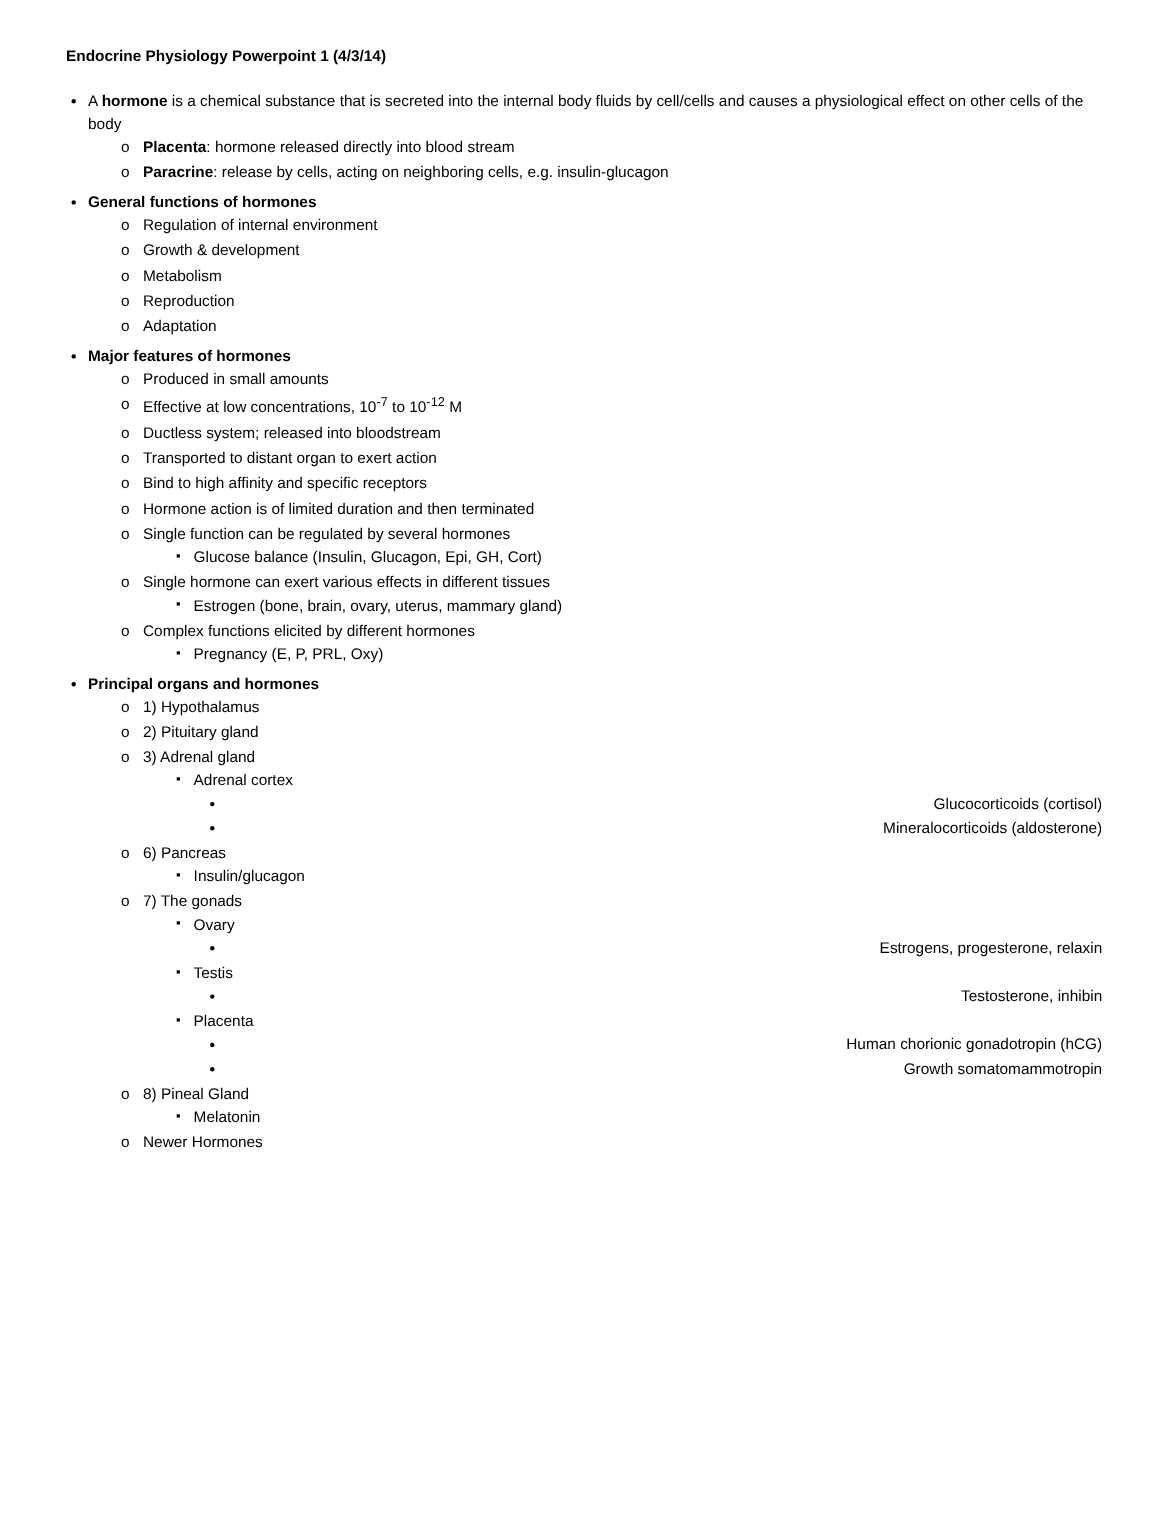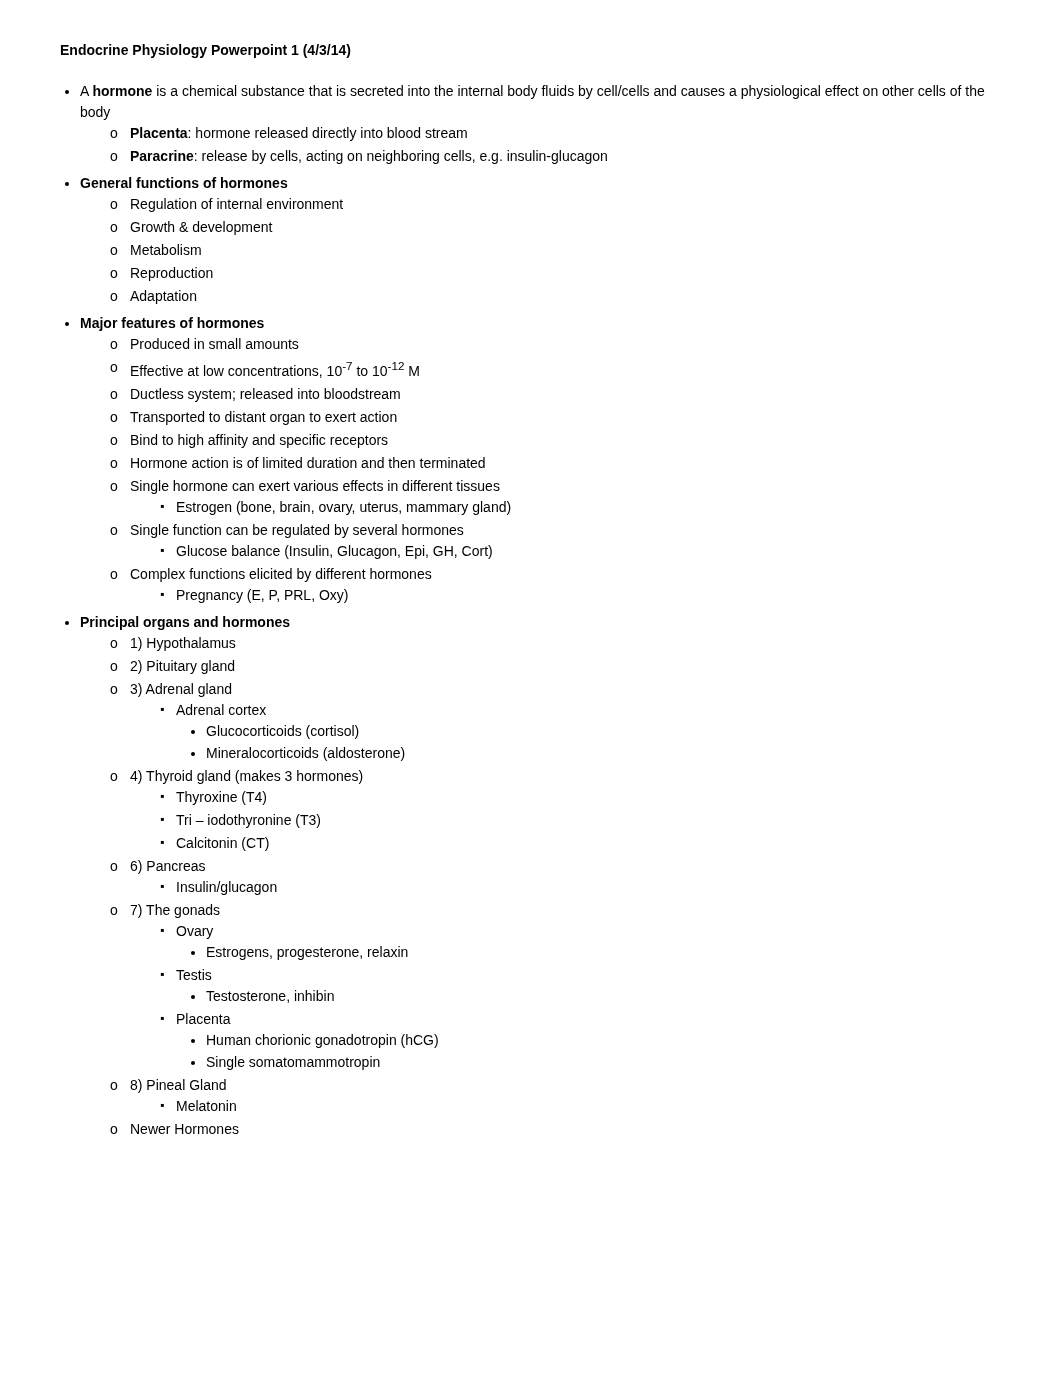--- a/index.html
+++ b/index.html
@@ -55,20 +55,21 @@
       left: 0;
       top: 0;
       font-size: 12px;
     }
     ul.level4 {
       list-style: disc;
       margin-left: 30px;
     }
     ul.level4 > li {
       margin-bottom: 1px;
+      text-align: right;
     }
     .section-title { font-weight: bold; }
   </style>
 </head>
 <body>
 
 <div class="page-title">Endocrine Physiology Powerpoint 1 (4/3/14)</div>
 
 <ul class="level1">
 
@@ -93,28 +94,28 @@
 
   <li>
     <span class="section-title">Major features of hormones</span>
     <ul class="level2">
       <li>Produced in small amounts</li>
       <li>Effective at low concentrations, 10<sup>-7</sup> to 10<sup>-12</sup> M</li>
       <li>Ductless system; released into bloodstream</li>
       <li>Transported to distant organ to exert action</li>
       <li>Bind to high affinity and specific receptors</li>
       <li>Hormone action is of limited duration and then terminated</li>
+      <li>Single function can be regulated by several hormones
+        <ul class="level3">
+          <li>Glucose balance (Insulin, Glucagon,  Epi, GH, Cort)</li>
+        </ul>
+      </li>
       <li>Single hormone can exert various effects in different tissues
         <ul class="level3">
           <li>Estrogen (bone, brain, ovary, uterus, mammary gland)</li>
-        </ul>
-      </li>
-      <li>Single function can be regulated by several hormones
-        <ul class="level3">
-          <li>Glucose balance (Insulin, Glucagon,  Epi, GH, Cort)</li>
         </ul>
       </li>
       <li>Complex functions elicited by different hormones
         <ul class="level3">
           <li>Pregnancy (E, P, PRL, Oxy)</li>
         </ul>
       </li>
     </ul>
   </li>
 
@@ -126,48 +127,41 @@
       <li>3) Adrenal gland
         <ul class="level3">
           <li>Adrenal cortex
             <ul class="level4">
               <li>Glucocorticoids (cortisol)</li>
               <li>Mineralocorticoids (aldosterone)</li>
             </ul>
           </li>
         </ul>
       </li>
-      <li>4) Thyroid gland (makes 3 hormones)
-        <ul class="level3">
-          <li>Thyroxine (T4)</li>
-          <li>Tri – iodothyronine (T3)</li>
-          <li>Calcitonin (CT)</li>
-        </ul>
-      </li>
       <li>6) Pancreas
         <ul class="level3">
           <li>Insulin/glucagon</li>
         </ul>
       </li>
       <li>7) The gonads
         <ul class="level3">
           <li>Ovary
             <ul class="level4">
               <li>Estrogens, progesterone, relaxin</li>
             </ul>
           </li>
           <li>Testis
             <ul class="level4">
               <li>Testosterone, inhibin</li>
             </ul>
           </li>
           <li>Placenta
             <ul class="level4">
               <li>Human chorionic gonadotropin (hCG)</li>
-              <li>Single somatomammotropin</li>
+              <li>Growth somatomammotropin</li>
             </ul>
           </li>
         </ul>
       </li>
       <li>8) Pineal Gland
         <ul class="level3">
           <li>Melatonin</li>
         </ul>
       </li>
       <li>Newer Hormones</li>

